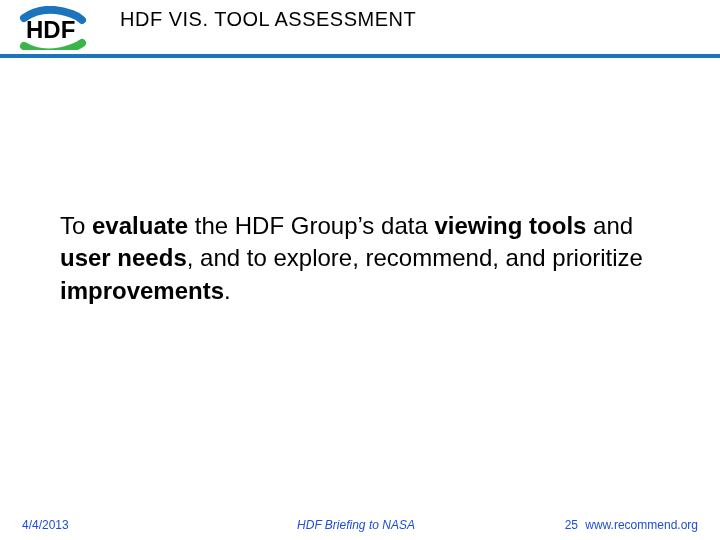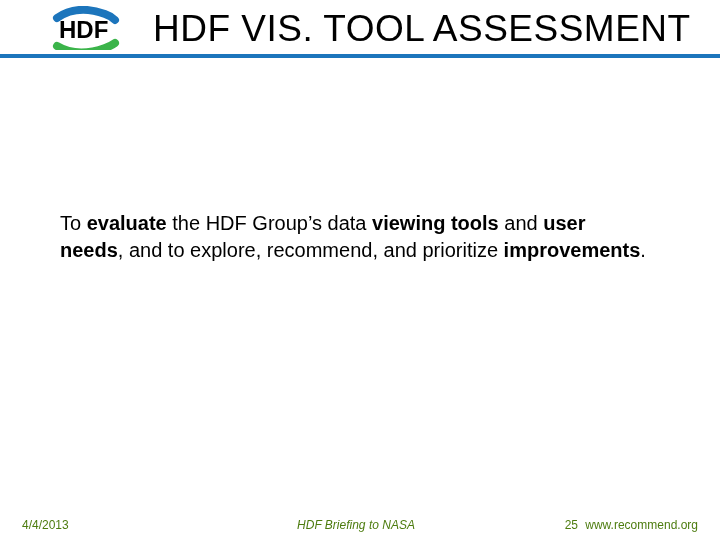--- a/index.html
+++ b/index.html
@@ -10,70 +10,69 @@
     background: #fff;
     font-family: Arial, Helvetica, sans-serif;
     overflow: hidden;
     position: relative;
   }
   .slide {
     width: 720px;
     height: 540px;
     position: relative;
     box-sizing: border-box;
-    padding-left: 33px;
   }
   .header {
     position: relative;
     width: 100%;
     height: 54px;
   }
   .logo {
     position: absolute;
     left: 18px;
     top: 6px;
     width: 80px;
     height: 44px;
   }
   .title {
     position: absolute;
     left: 120px;
     top: 8px;
-    font-size: 37px;
+    font-size: 20px;
     letter-spacing: 0.5px;
     color: #000;
   }
   .header-rule {
     position: absolute;
     left: 0;
     right: 0;
     top: 54px;
     height: 4px;
     background: #1c75bc;
   }
   .body-text {
     position: absolute;
     left: 60px;
     top: 210px;
     width: 590px;
-    font-size: 20px;
+    font-size: 24px;
     line-height: 1.35;
     color: #000;
   }
   .body-text b {
     font-weight: bold;
   }
   .footer {
     position: absolute;
     left: 0;
     right: 0;
     bottom: 4px;
     height: 22px;
     font-size: 12px;
-    color: #4d7c0f;
+    color: #1d4ed8;
   }
   .footer .date {
     position: absolute;
     left: 22px;
     bottom: 4px;
   }
   .footer .center {
     position: absolute;
     left: 0;
     right: 8px;

